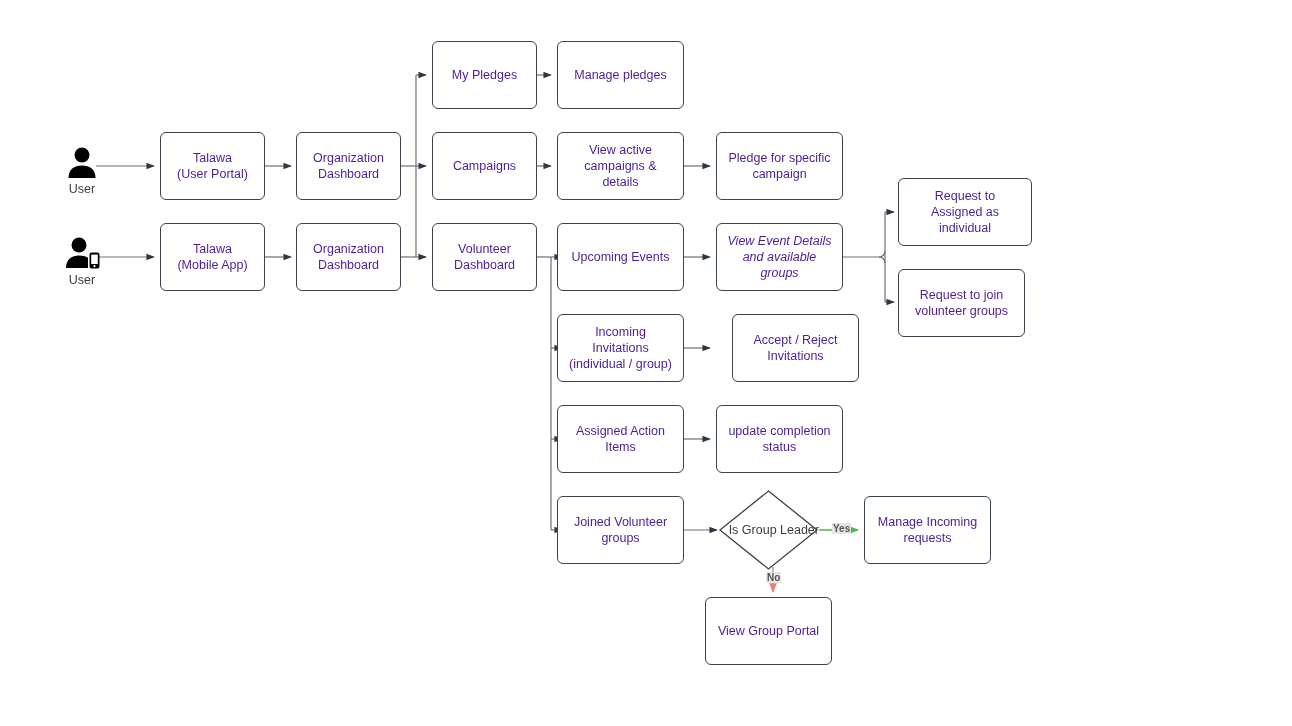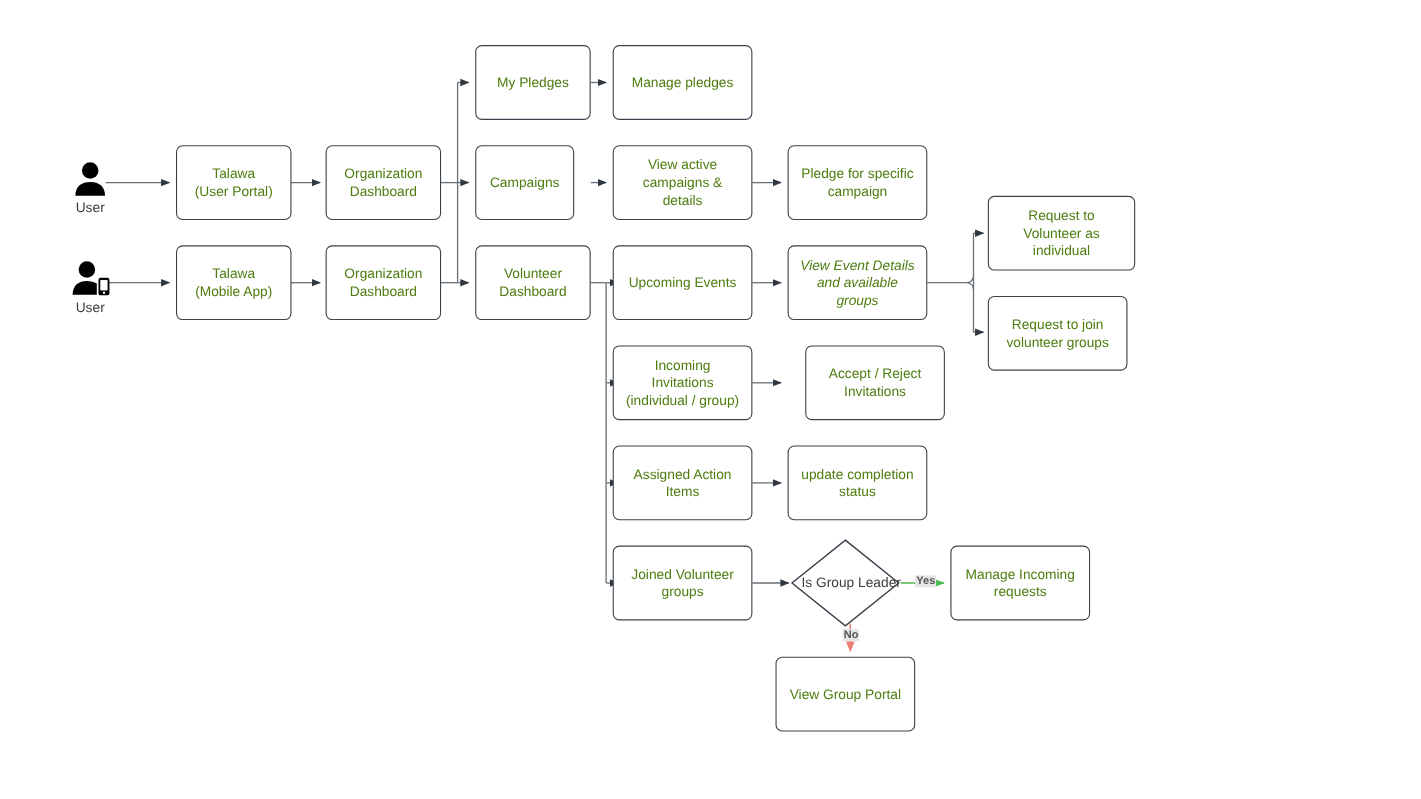--- a/index.html
+++ b/index.html
@@ -30,21 +30,21 @@
   .node {
     position: absolute;
     box-sizing: border-box;
     border: 1.3px solid #3a434b;
     border-radius: 6px;
     background: #ffffff;
     display: flex;
     align-items: center;
     justify-content: center;
     text-align: center;
-    color: #4d7c0f;
+    color: #4c1d95;
     font-size: 12.5px;
     line-height: 16px;
     padding: 2px 4px;
   }
   .node span { display: block; }
   .actor {
     position: absolute;
     width: 60px;
     text-align: center;
   }
@@ -212,21 +212,21 @@
     <div>
       <span>Organization</span>
       <span>Dashboard</span>
     </div>
   </div>
 
   <div class="node" style="left:432px; top:41px; width:105px; height:68px;">
     <span>My Pledges</span>
   </div>
 
-  <div class="node" style="left:432px; top:132px; width:90px; height:68px;">
+  <div class="node" style="left:432px; top:132px; width:105px; height:68px;">
     <span>Campaigns</span>
   </div>
 
   <div class="node" style="left:432px; top:223px; width:105px; height:68px;">
     <div>
       <span>Volunteer</span>
       <span>Dashboard</span>
     </div>
   </div>
 
@@ -319,21 +319,21 @@
     </div>
   </div>
 
   <div class="node" style="left:705px; top:597px; width:127px; height:68px;">
     <span>View Group Portal</span>
   </div>
 
   <div class="node" style="left:898px; top:178px; width:134px; height:68px;">
     <div>
       <span>Request to</span>
-      <span>Volunteer as</span>
+      <span>Assigned as</span>
       <span>individual</span>
     </div>
   </div>
 
   <div class="node" style="left:898px; top:269px; width:127px; height:68px;">
     <div>
       <span>Request to join</span>
       <span>volunteer groups</span>
     </div>
   </div>

